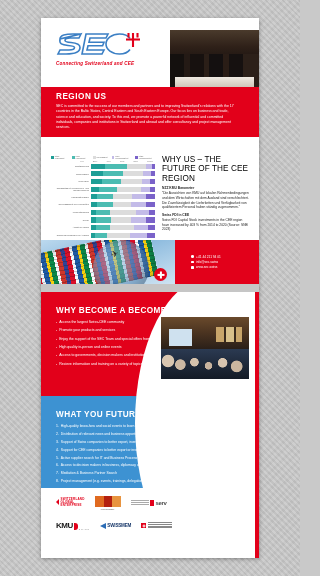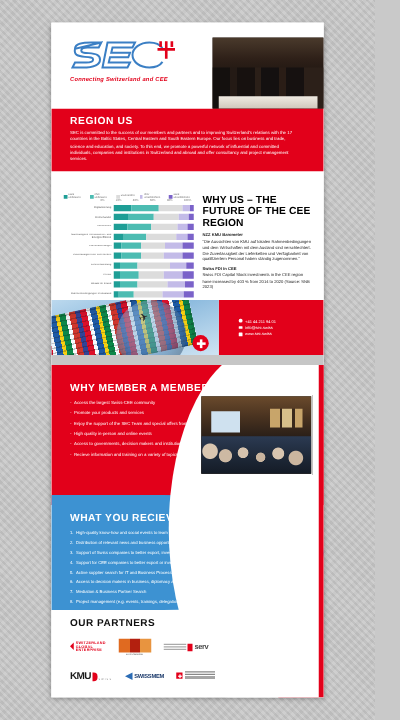--- a/index.html
+++ b/index.html
@@ -66,21 +66,21 @@
   }
   .about h2{margin:0 0 3px 0;font-size:8.2px;letter-spacing:.5px;font-weight:bold;}
   .about p{margin:0;font-size:3.5px;line-height:1.5;max-width:178px;}
 
   
   .whyus{position:absolute;left:0;top:137px;width:100%;padding:0 10px;box-sizing:border-box;}
   .whyus-row{display:flex;gap:7px;}
   .chart-col{width:104px;}
   .text-col{width:92px;}
   .whyus h3{
-    margin:0 0 3px 0;font-size:8.2px;line-height:1.15;color:#000;font-weight:bold;
+    margin:0 0 3px 0;font-size:8.2px;line-height:1.15;color:#000;font-weight:normal;
     letter-spacing:.1px;
   }
   .whyus .sub{font-size:3.3px;line-height:1.45;color:#222;margin:0 0 3px 0;}
   .whyus .sub b{font-weight:bold;}
 
   
   .chart{width:104px;}
   .chart-xaxis{display:flex;justify-content:flex-end;gap:9px;padding-right:2px;margin-bottom:1px;}
   .chart-xaxis span{font-size:2.3px;color:#777;}
   .chart-row{display:flex;align-items:center;height:6.2px;margin-bottom:1.5px;}
@@ -460,21 +460,21 @@
   <div class="page-gap"></div>
 
   <div class="page page2">
 
     <div class="p2-red2"></div>
     <div class="p2-blue"></div>
     <div class="p2-redcurve"></div>
     <div class="p2-whitecurve"></div>
 
     <div class="member">
-      <h2>WHY MEMBER A MEMBER?</h2>
+      <h2>WHY BECOME A BECOME?</h2>
       <ul id="member-list">
           <li>
             <span class="dash">-</span>
             <span>Access the largest Swiss-CEE community</span>
           </li>
           <li>
             <span class="dash">-</span>
             <span>Promote your products and services</span>
           </li>
           <li>
@@ -497,35 +497,34 @@
     </div>
 
     <div class="member-photo">
       <div class="mp-room"></div>
       <div class="mp-screen"></div>
       <div class="mp-pics"></div>
       <div class="mp-crowd"></div>
     </div>
 
     <div class="receive">
-      <h2>WHAT YOU RECIEVE</h2>
+      <h2>WHAT YOU FUTURE</h2>
       <ol id="receive-list">
           <li><span class="num">1.</span><span>High-quality know-how and social events to learn and network</span></li>
           <li><span class="num">2.</span><span>Distribution of relevant news and business opportunities</span></li>
           <li><span class="num">3.</span><span>Support of Swiss companies to better export, invest or source in CEE</span></li>
           <li><span class="num">4.</span><span>Support for CEE companies to better export or invest in Switzerland</span></li>
           <li><span class="num">5.</span><span>Active supplier search for IT and Business Process Outsourcing in CEE</span></li>
           <li><span class="num">6.</span><span>Access to decision makers in business, diplomacy and organizations</span></li>
           <li><span class="num">7.</span><span>Mediation &amp; Business Partner Search</span></li>
           <li><span class="num">8.</span><span>Project management (e.g. events, trainings, delegation trips etc.)</span></li>
         </ol>
     </div>
 
     <div class="partners">
-      <h2>OUR PARTNERS</h2>
       <div class="plogos">
 
         <div class="plogo">
           <div class="sge">
             <span class="chev"></span>
             <span class="txt">
               <span>SWITZERLAND</span><br>
               <span>GLOBAL</span><br>
               <span>ENTERPRISE</span>
             </span>

